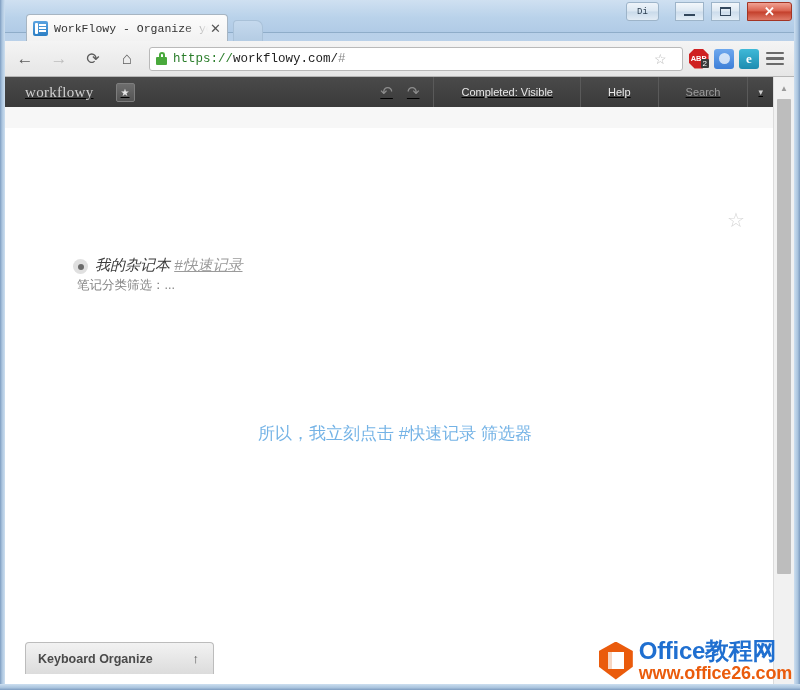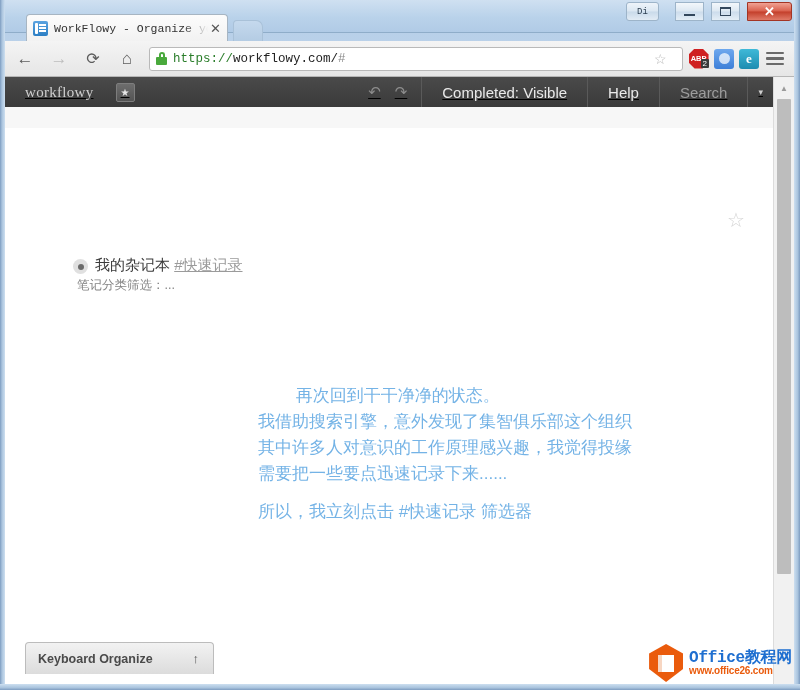--- a/index.html
+++ b/index.html
@@ -245,23 +245,23 @@
     box-sizing: border-box;
   }
   .wf-undo {
     margin-left: auto;
     display: flex; align-items: center; gap: 14px;
     color: #8d8d8d; font-size: 15px;
     padding-right: 14px;
   }
   .wf-seg {
     height: 30px; display: flex; align-items: center;
-    padding: 0 20px;
+    padding: 0 27px;
     border-left: 1px solid #5a5a5a;
-    color: #e9e9e9; font-size: 15px;
+    color: #e9e9e9; font-size: 11px;
     white-space: nowrap;
   }
   .wf-seg.muted { color: #9c9c9c; }
   .wf-seg.caret { padding: 0 10px; font-size: 9px; color: #cfcfcf; }
 
   
   .wf-crumb {
     position: absolute; left: 0; top: 30px;
     width: 768px; height: 21px;
     background: #f7f7f7;
@@ -273,21 +273,21 @@
     position: absolute; left: 0; top: 51px;
     width: 768px; height: 556px;
     background: #fff;
   }
   .page-star {
     position: absolute; right: 28px; top: 82px;
     color: #d5d5d5; font-size: 20px; line-height: 1;
   }
 
   .outline { position: absolute; left: 68px; top: 128px; }
-  .bullet-row { display: flex; align-items: flex-start; }
+  .bullet-row { display: flex; align-items: flex-start; font-style: italic; }
   .bullet {
     width: 15px; height: 15px; flex: 0 0 15px;
     border-radius: 50%;
     background: #e0e0e0;
     display: flex; align-items: center; justify-content: center;
     margin-top: 3px; margin-right: 7px;
   }
   .bullet::after {
     content: ""; width: 6px; height: 6px; border-radius: 50%;
     background: #6b6b6b;
@@ -359,26 +359,26 @@
     display: flex; align-items: center; justify-content: center;
   }
   .wm-logo::after {
     content: "";
     width: 12px; height: 17px;
     background: #fff;
     border-left: 4px solid #f7d6c2;
   }
   .wm-text { line-height: 1.02; }
   .wm-line1 {
-    font-size: 16px; font-weight: bold; color: #1f6fd0;
-    font-family: Liberation Mono, monospace;
+    font-size: 24px; font-weight: bold; color: #1f6fd0;
+    font-family: Liberation Sans, sans-serif;
     letter-spacing: -.3px;
   }
   .wm-line2 {
-    font-size: 10px; font-weight: bold; color: #ea5b0c;
+    font-size: 18px; font-weight: bold; color: #ea5b0c;
     font-family: "Liberation Sans", sans-serif;
     letter-spacing: -.2px;
   }
 </style>
 </head>
 <body>
 
 <div class="window">
 
   <div class="titlebar">
@@ -455,24 +455,21 @@
         <div class="bullet-row">
           <div class="bullet"></div>
           <div>
             <div class="item-text"><span>我的杂记本 </span><span class="item-tag">#快速记录</span></div>
           </div>
         </div>
         <div class="item-note">笔记分类筛选：...</div>
       </div>
 
       <div class="blue-block">
-        <span><span>再次回到干干净净的状态。</span>
-<span>我借助搜索引擎，意外发现了集智俱乐部这个组织</span>
-<span>其中许多人对意识的工作原理感兴趣，我觉得投缘</span>
-<span>需要把一些要点迅速记录下来......</span></span><span class="para2">所以，我立刻点击 #快速记录 筛选器</span>
+        <span class="para2">所以，我立刻点击 #快速记录 筛选器</span>
       </div>
 
       <div class="kbd-btn">
         <span>Keyboard Organize</span>
         <span class="kbd-arrow">↑</span>
       </div>
     </div>
 
     <div class="scrollbar">
       <div class="sb-arrow-top">▲</div>

